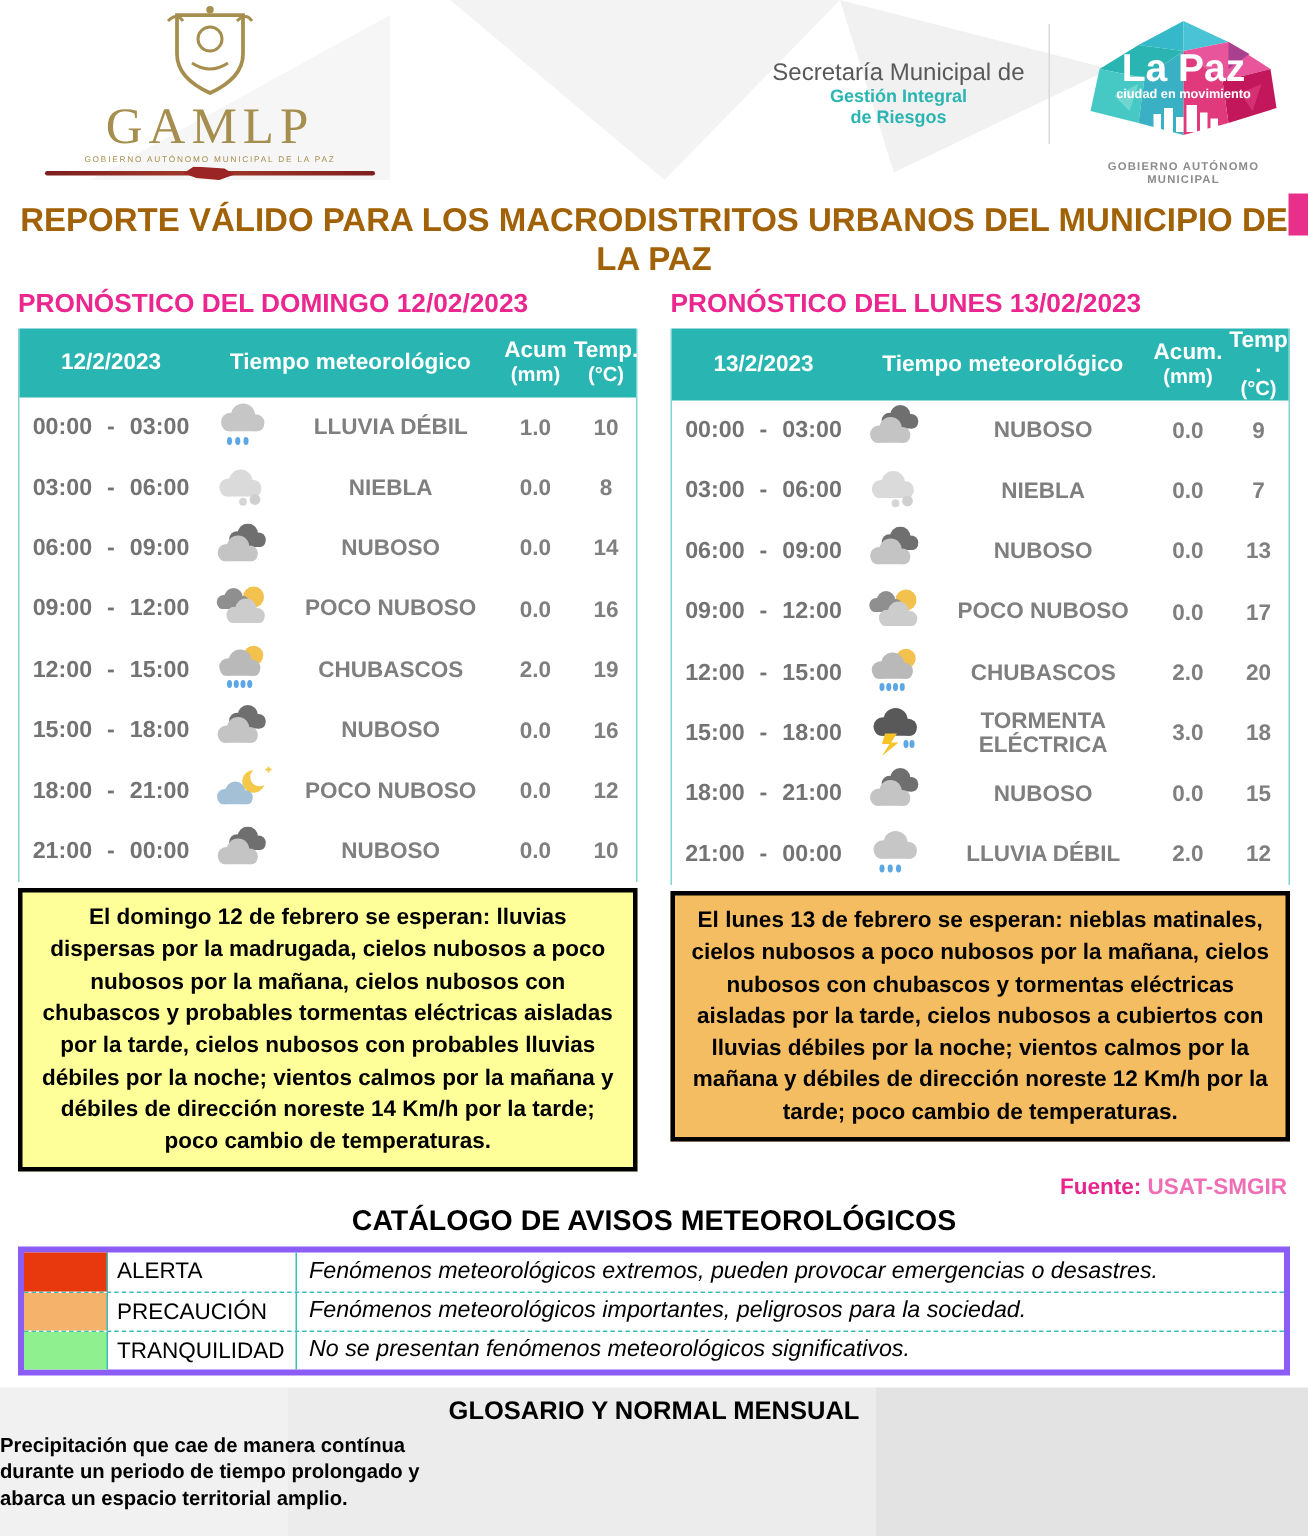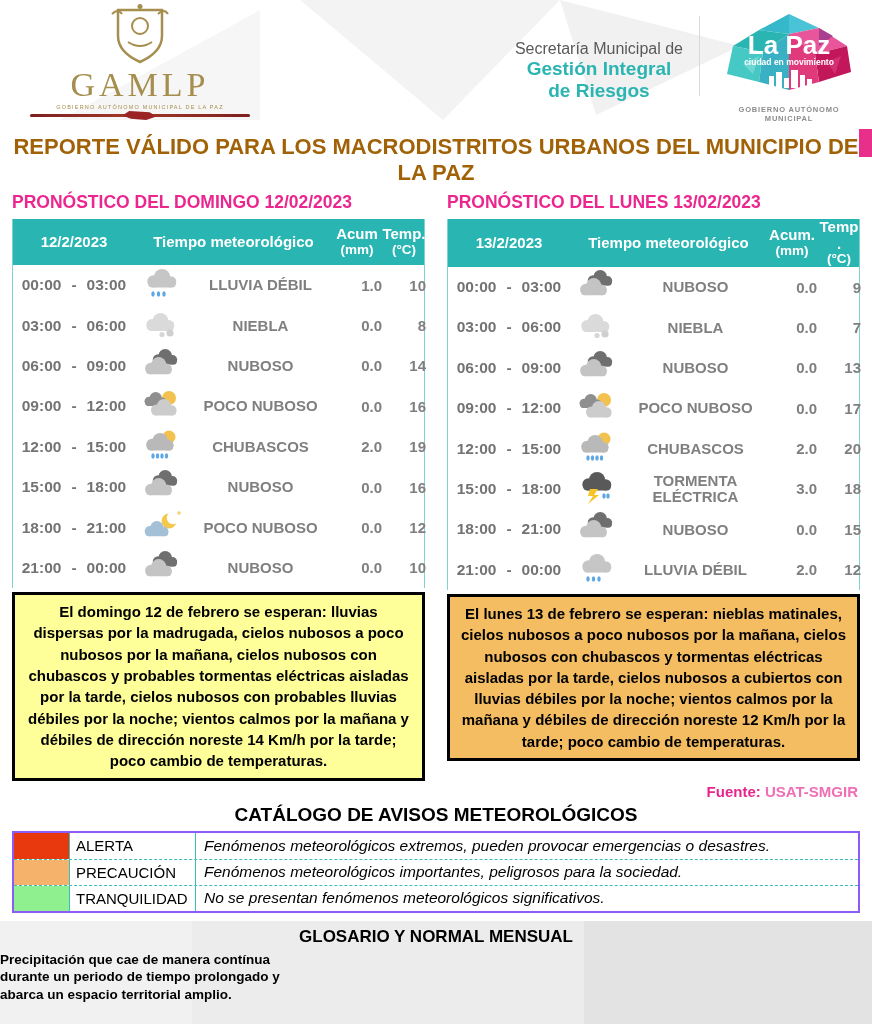--- a/index.html
+++ b/index.html
@@ -18,21 +18,21 @@
   .gamlp{ position:absolute; left:20px; top:4px; width:240px; text-align:center; }
   .gamlp svg{ display:block; margin:0 auto; }
   .gamlp-acronym{ font-family:"Liberation Serif", serif; font-size:34px; letter-spacing:4px; color:#a58e4e; line-height:1; margin-top:2px; }
   .gamlp-sub{ font-size:5.5px; letter-spacing:1.2px; color:#a58e4e; margin-top:2px; }
   .gamlp-line{ position:relative; height:3px; margin:4px 10px 0 10px; background:linear-gradient(90deg,#7e1f1f,#a33a2a 45%,#7e1f1f); border-radius:2px; }
   .gamlp-line:after{ content:""; position:absolute; left:42%; top:-3px; width:34px; height:9px; background:#9b2424; clip-path:polygon(0 50%,20% 0,80% 15%,100% 60%,70% 100%,25% 85%); }
 
   .hdr-right{ position:absolute; right:8px; top:12px; display:flex; align-items:flex-start; }
   .secretaria{ text-align:center; margin-top:28px; margin-right:16px; line-height:1.15; }
   .secretaria .l1{ color:#595959; font-size:16px; }
-  .secretaria .l2,.secretaria .l3{ color:#2bb5b2; font-size:19px; font-weight:bold; }
+  .secretaria .l2,.secretaria .l3{ color:#2bb5b2; font-size:12px; font-weight:bold; }
   .hdr-divider{ width:1px; height:80px; background:#d9d9d9; margin:4px 14px 0 0; }
   .lapaz{ width:150px; text-align:center; }
   .lapaz-sub{ font-size:7.5px; letter-spacing:.8px; color:#8c8c8c; margin-top:3px; font-weight:bold; }
 
   
   .title-band{ position:relative; text-align:center; padding-top:6px; }
   .title-band h1{ font-size:34px; letter-spacing:0; line-height:1.05; font-weight:bold; }
   .title-pink{ color:#ec268f; }
   .title-cyan{ color:#4cc7c7; }
   .title-accent{ position:absolute; right:0; top:4px; width:13px; height:28px; background:#e8308a; }
@@ -43,31 +43,31 @@
   .daycol{ width:413px; }
   .day-title{ color:#ec268f; font-size:17.5px; font-weight:bold; margin-bottom:6px; }
 
   .wtable{ border-left:1px solid #7fd4d2; border-right:1px solid #7fd4d2; }
   .whead{ display:grid; grid-template-columns:122px 197px 50px 44px; background:#29b5b2; color:#fff; font-weight:bold; min-height:46px; align-items:center; text-align:center; font-size:15px; line-height:1.1; }
   .whead .sub{ display:block; font-size:13.5px; font-weight:bold; }
   .wrow{ display:grid; grid-template-columns:122px 54px 143px 50px 44px; align-items:center; height:40.4px; color:#7f7f7f; font-weight:bold; font-size:15px; }
   .wrow .time{ display:flex; justify-content:center; gap:10px; font-size:15.5px; color:#737373; }
   .wrow .icon{ text-align:center; line-height:0; }
   .wrow .cond{ text-align:center; line-height:1.05; }
-  .wrow .num{ text-align:right; }
+  .wrow .num{ text-align:center; }
 
   .summary{ border:3px solid #000; margin-top:4px; padding:6px 8px; font-size:15px; font-weight:bold; text-align:center; line-height:1.42; color:#000; }
   .fuente{ text-align:right; padding:2px 14px 0 0; font-size:15px; font-weight:bold; }
   .fuente .flabel{ color:#e7258c; }
   .fuente .fvalue{ color:#f06eb5; }
 
   
   .catalog{ padding:0 12px; margin-top:4px; }
   .catalog h2{ text-align:center; font-size:19px; font-weight:bold; color:#000; margin-bottom:5px; }
-  .cat-table{ border:2px solid #8b5cf6; }
+  .cat-table{ border:4px solid #8b5cf6; }
   .cat-row{ display:grid; grid-template-columns:56px 126px 1fr; min-height:26px; }
   .cat-row + .cat-row{ border-top:1px dashed #3cbdba; }
   .cat-swatch{ border-right:1px solid #3cbdba; }
   .cat-level{ border-right:1px solid #3cbdba; display:flex; align-items:center; padding-left:6px; font-size:15px; color:#000; }
   .cat-desc{ display:flex; align-items:center; padding-left:8px; font-size:15.5px; font-style:italic; color:#000; }
 
   
   .glossary{ position:relative; margin-top:8px; height:138px;
     background:linear-gradient(90deg,#f1f1f1 0%,#f1f1f1 22%,#ececec 22%,#ececec 67%,#e3e3e3 67%,#e3e3e3 100%); }
   .glossary h2{ text-align:center; font-size:17px; font-weight:bold; color:#000; padding-top:6px; }

